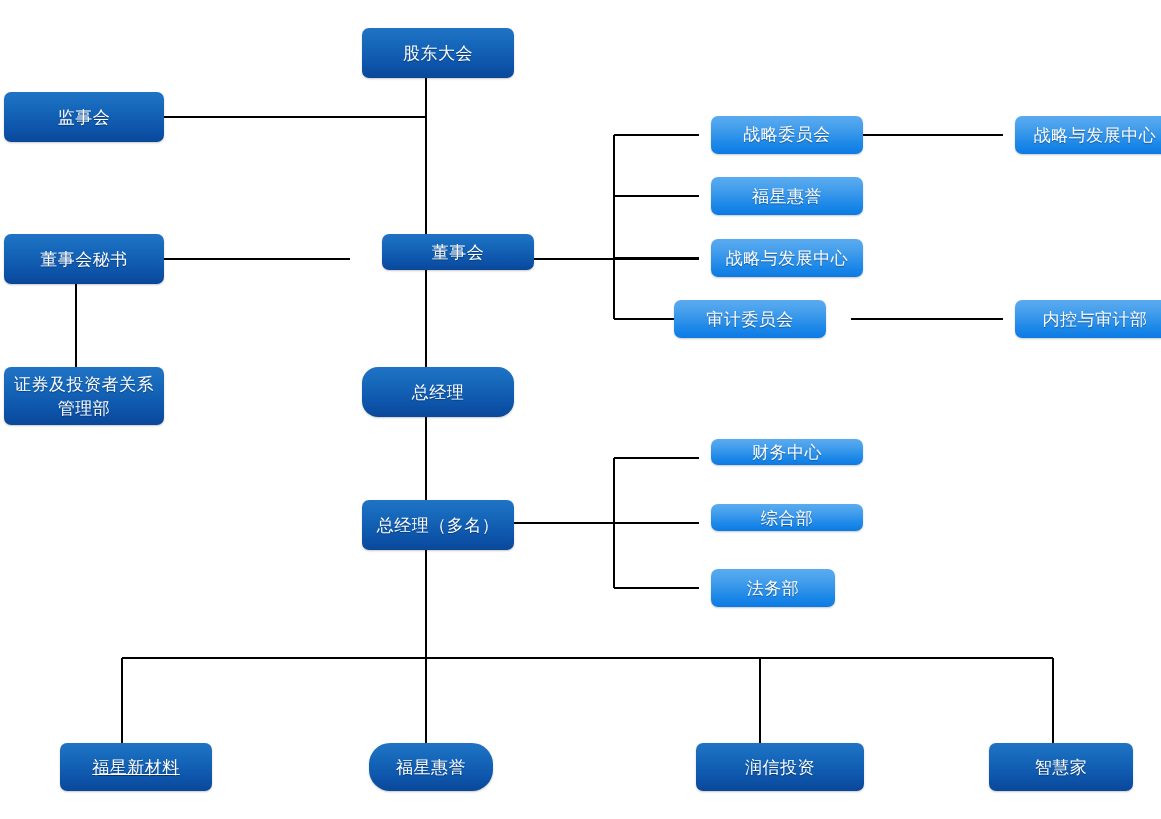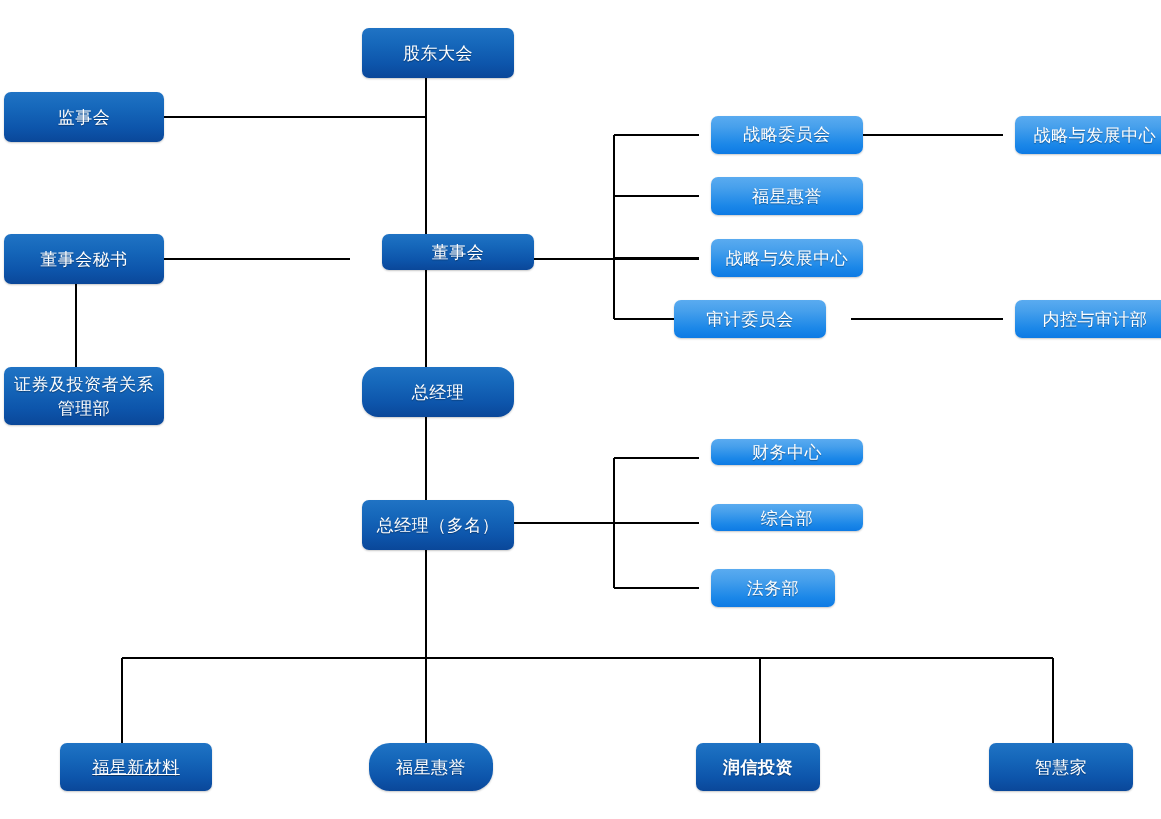--- a/index.html
+++ b/index.html
@@ -96,16 +96,16 @@
       <div class="node light" style="left: 699px; top: 177px; width: 152px; height: 38px;"><span>福星惠誉</span></div>
       <div class="node light" style="left: 699px; top: 239px; width: 152px; height: 38px;"><span>战略与发展中心</span></div>
       <div class="node light" style="left: 662px; top: 300px; width: 152px; height: 38px;"><span>审计委员会</span></div>
       <div class="node light" style="left: 1003px; top: 116px; width: 160px; height: 38px;"><span>战略与发展中心</span></div>
       <div class="node light" style="left: 1003px; top: 300px; width: 160px; height: 38px;"><span>内控与审计部</span></div>
       <div class="node light" style="left: 699px; top: 439px; width: 152px; height: 26px;"><span>财务中心</span></div>
       <div class="node light" style="left: 699px; top: 504px; width: 152px; height: 27px;"><span>综合部</span></div>
       <div class="node light" style="left: 699px; top: 569px; width: 124px; height: 38px;"><span>法务部</span></div>
       <div class="node dark" style="left: 48px; top: 743px; width: 152px; height: 48px; text-decoration: underline;"><span>福星新材料</span></div>
       <div class="node dark" style="left: 357px; top: 743px; width: 124px; height: 48px; border-radius: 21px;"><span>福星惠誉</span></div>
-      <div class="node dark" style="left: 684px; top: 743px; width: 124px; height: 48px; font-weight: bold;"><span>润信投资</span></div>
+      <div class="node dark" style="left: 684px; top: 743px; width: 168px; height: 48px;"><span>润信投资</span></div>
       <div class="node dark" style="left: 977px; top: 743px; width: 144px; height: 48px;"><span>智慧家</span></div>
     </div>
 </div>
 
 </body></html>

